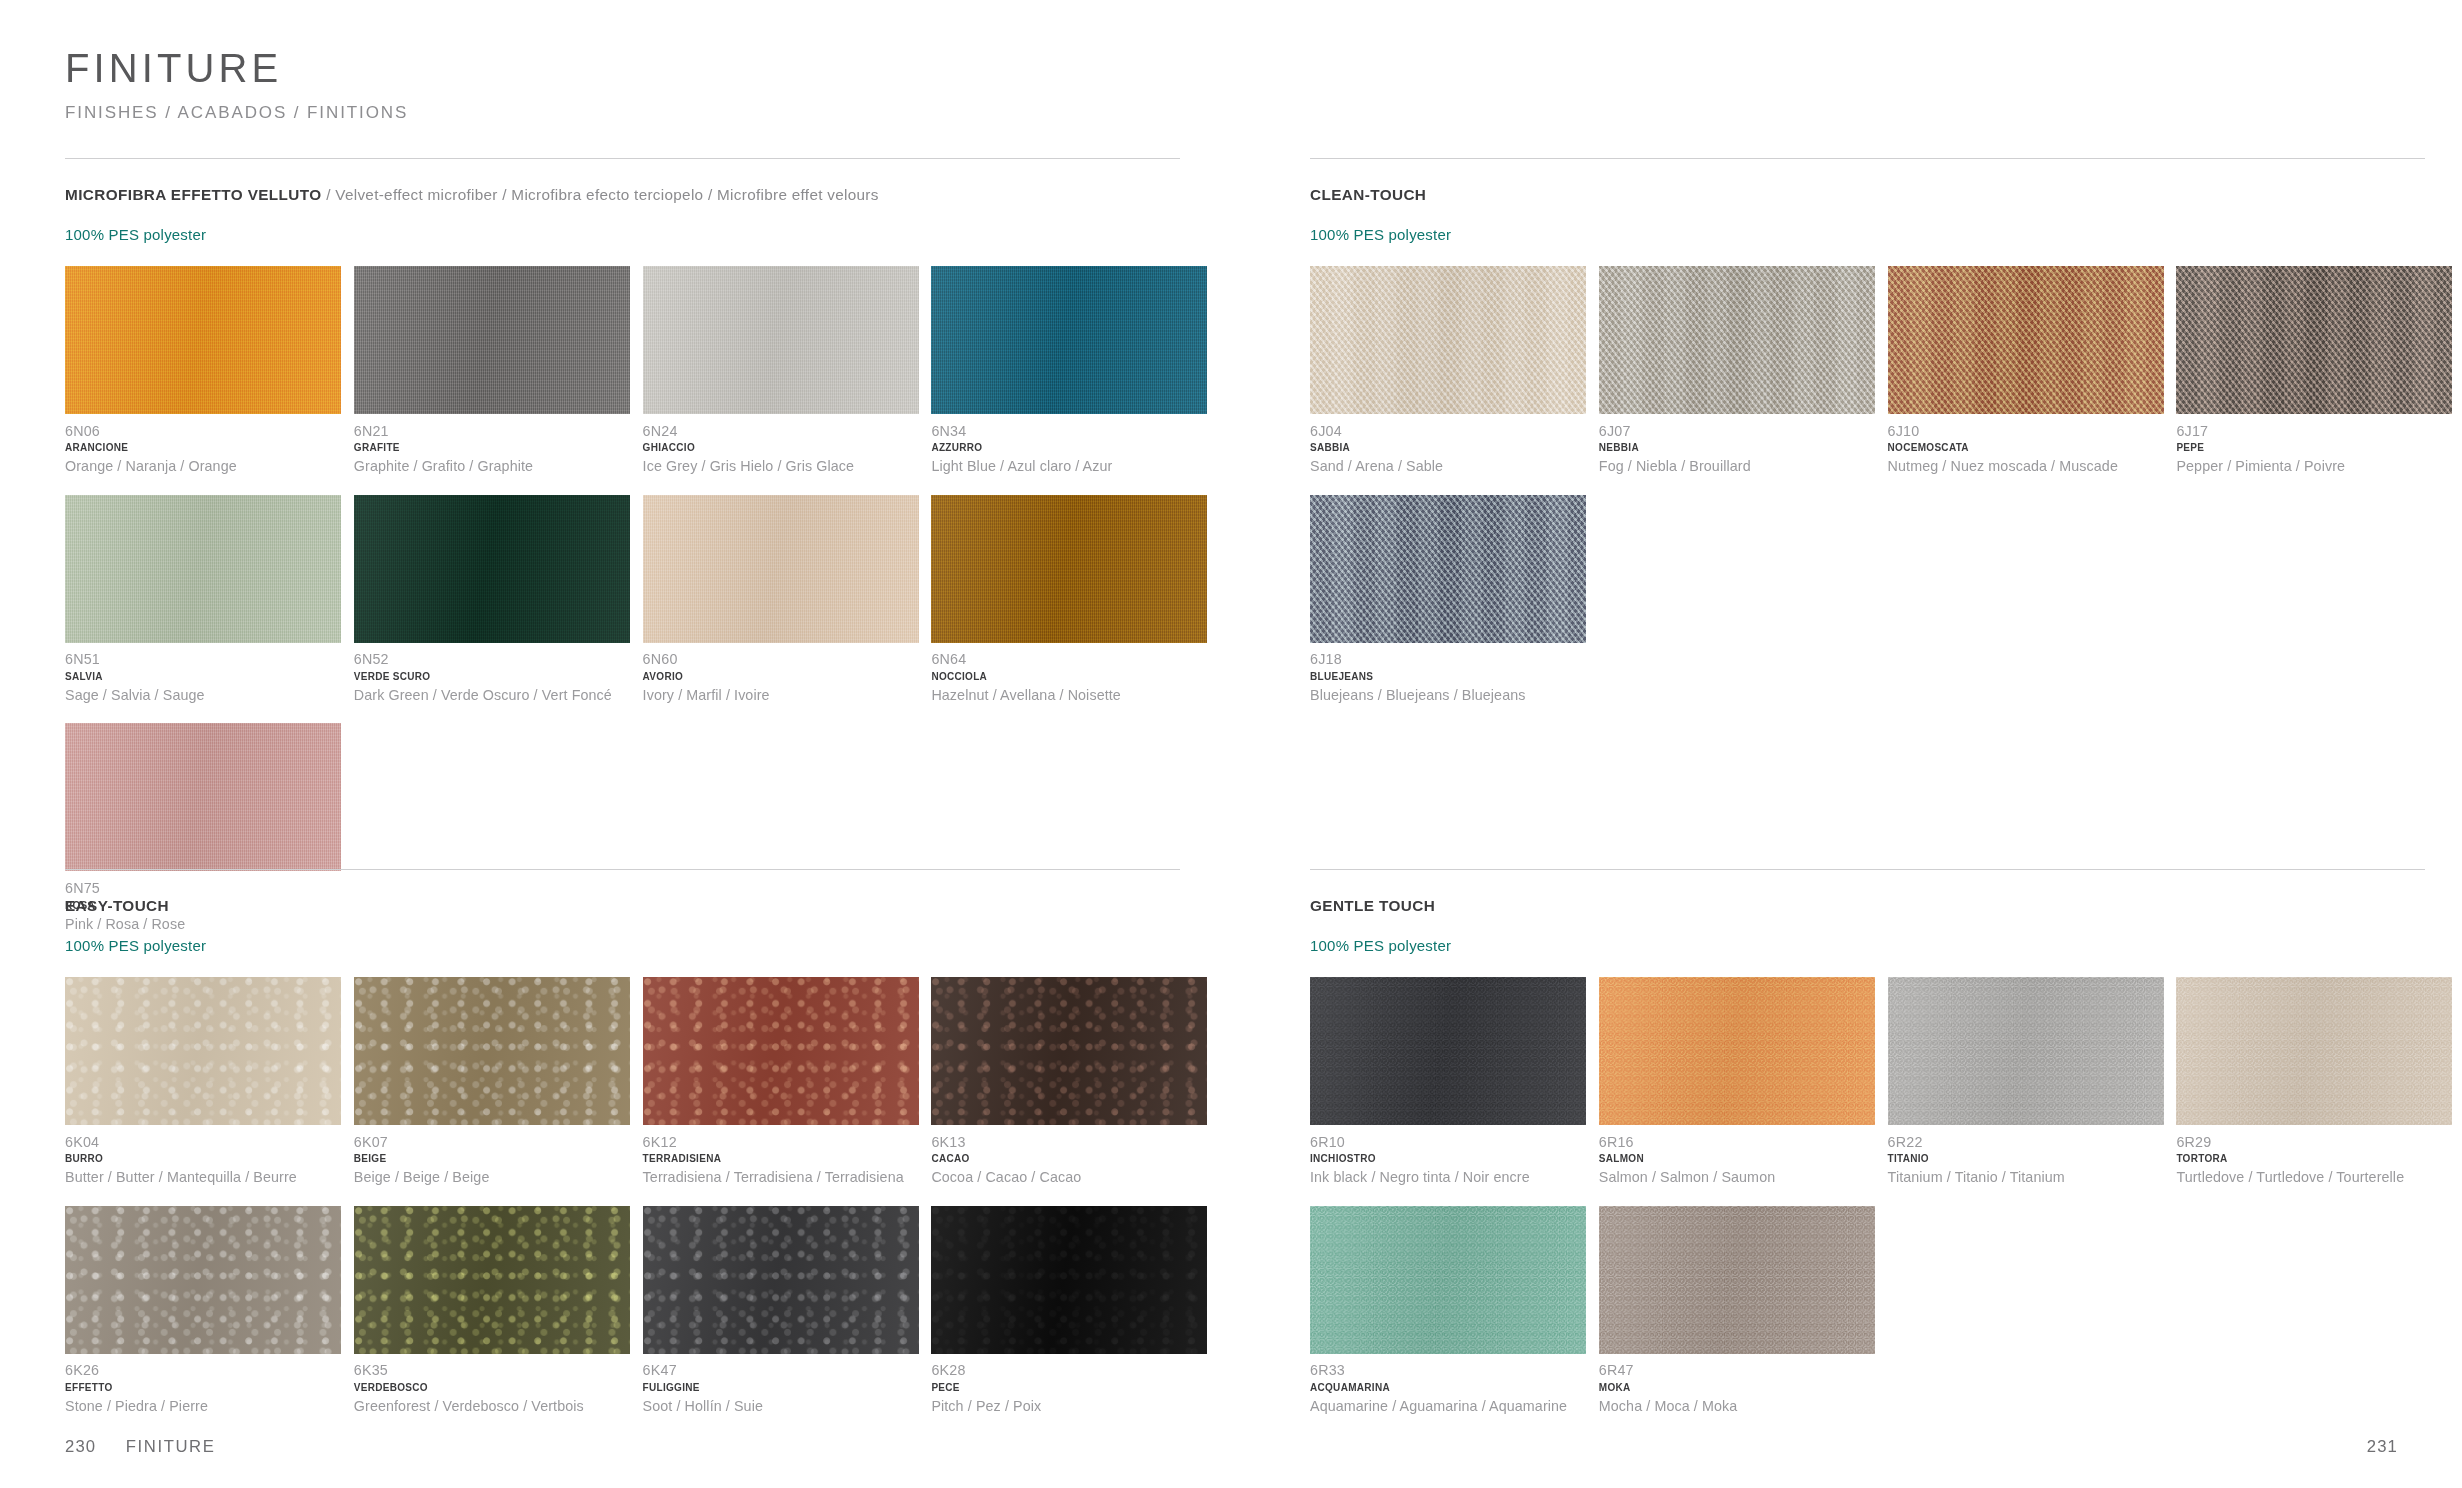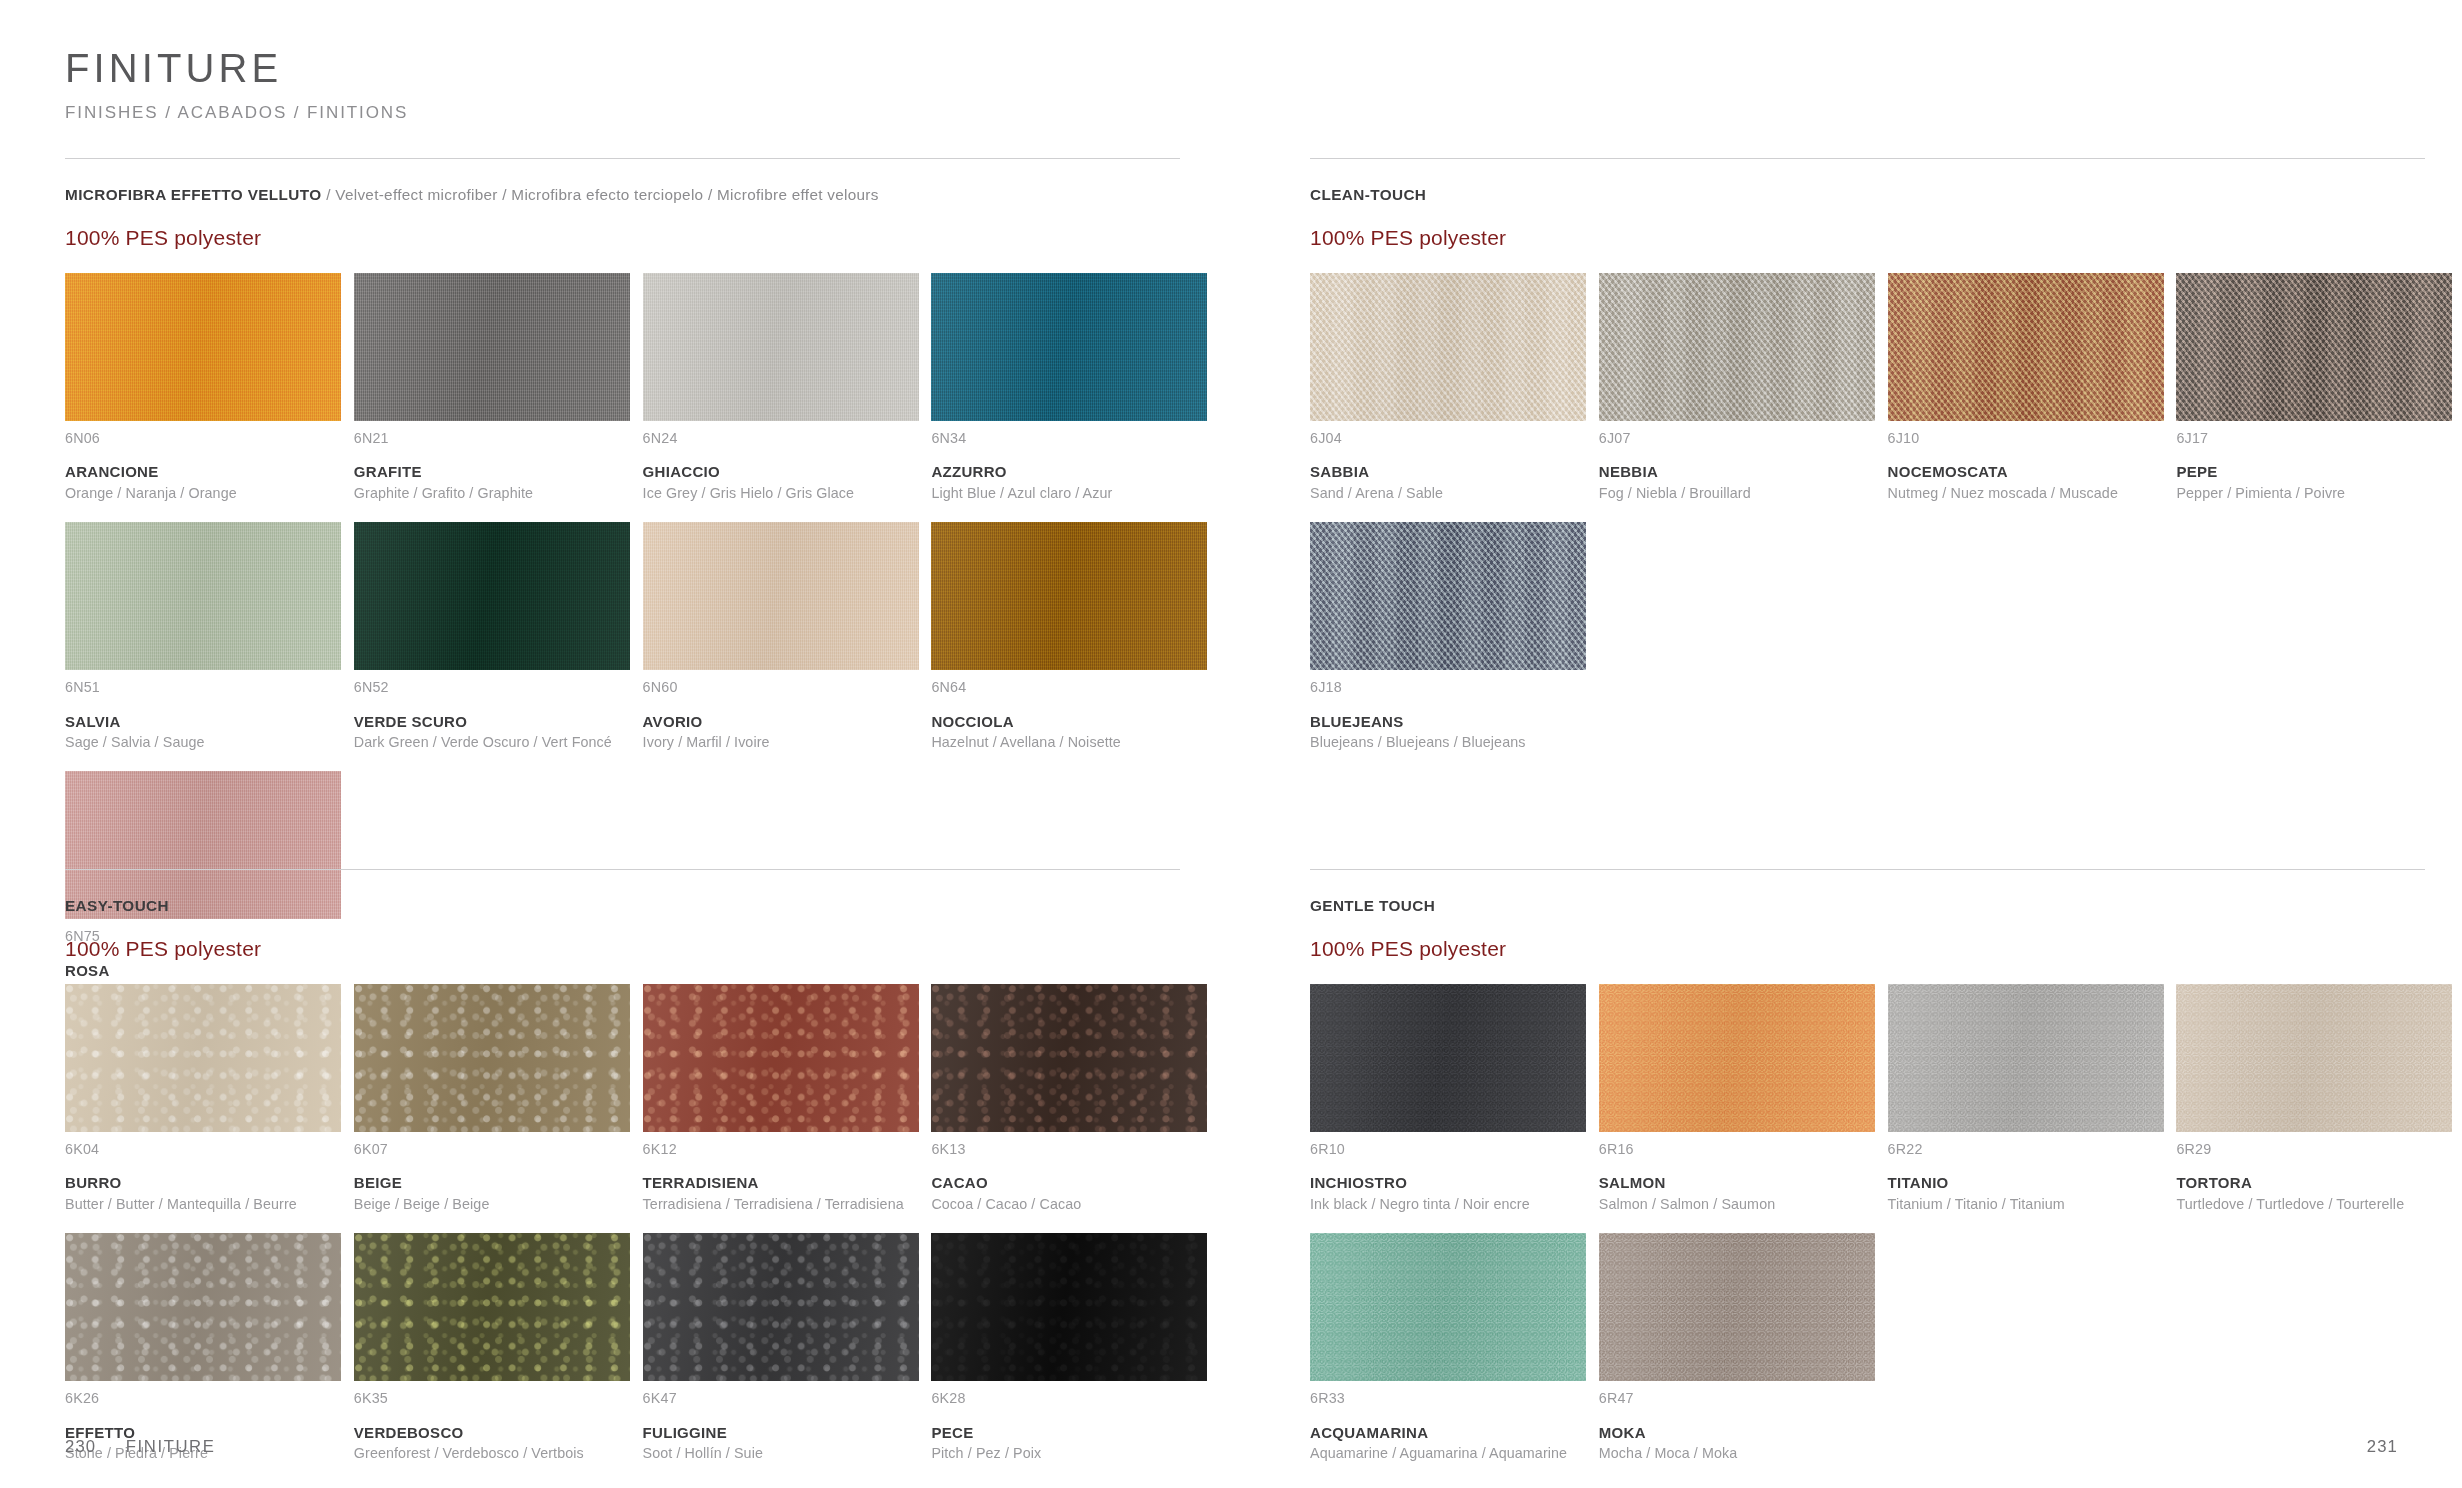--- a/index.html
+++ b/index.html
@@ -70,22 +70,22 @@
     font-weight: 700;
     color: #3c3c3e;
     letter-spacing: 0.4px;
   }
   .section-head .s-trans {
     font-weight: 400;
     color: #8b8b8e;
   }
   .section-comp {
     margin-top: 21.7px;
-    font-size: 21px;
-    color: #7f1d1d;
+    font-size: 15px;
+    color: #0f766e;
     letter-spacing: 0.2px;
   }
 
   
   .swatch-grid {
     margin-top: 22.7px;
     display: grid;
     grid-template-columns: repeat(4, 276px);
     column-gap: 12.8px;
     row-gap: 18.7px;
@@ -144,22 +144,22 @@
   }
 
   .sw-code {
     margin-top: 8.9px;
     font-size: 14.3px;
     color: #9a9a9d;
     letter-spacing: 0.2px;
     line-height: 1.25;
   }
   .sw-name {
-    margin-top: 16px;
-    font-size: 15px;
+    margin-top: 2px;
+    font-size: 10px;
     font-weight: 700;
     color: #3c3c3e;
     letter-spacing: 0.3px;
     line-height: 1.25;
   }
   .sw-trans {
     margin-top: 3px;
     font-size: 14.3px;
     color: #9a9a9d;
     letter-spacing: 0.1px;

